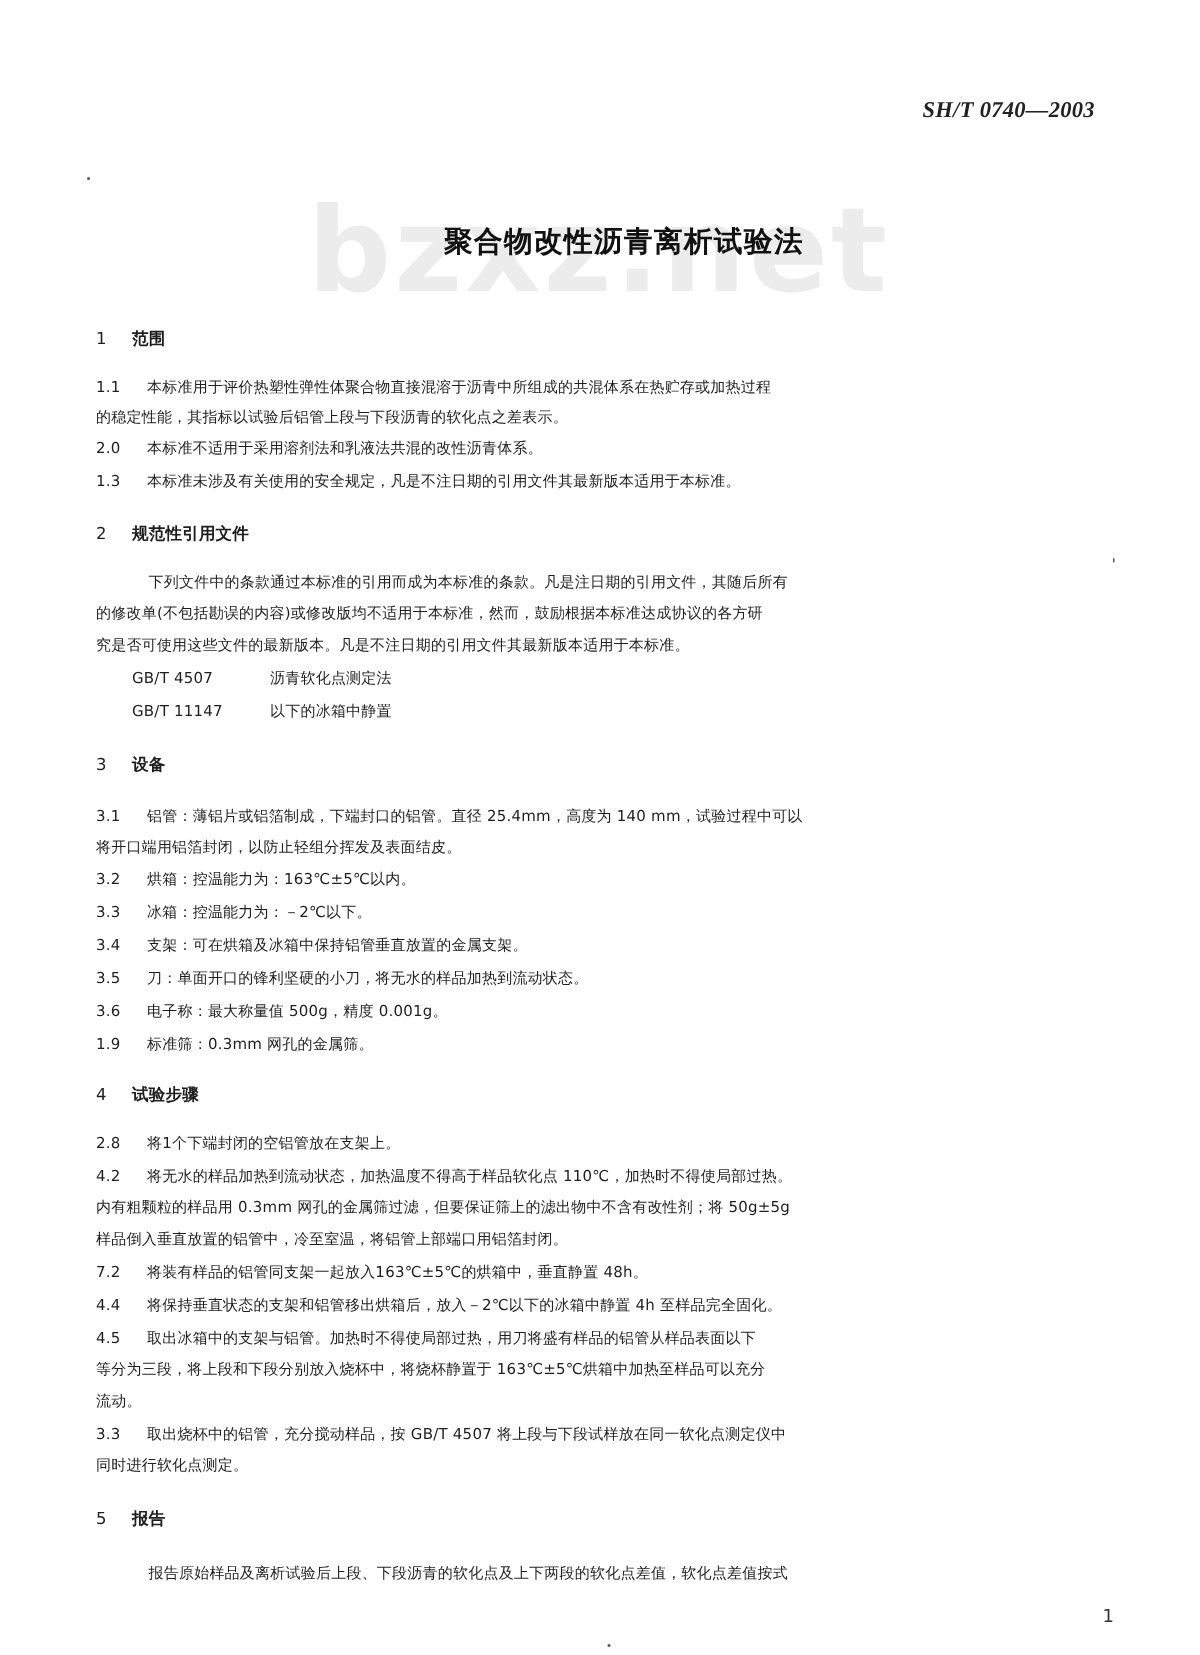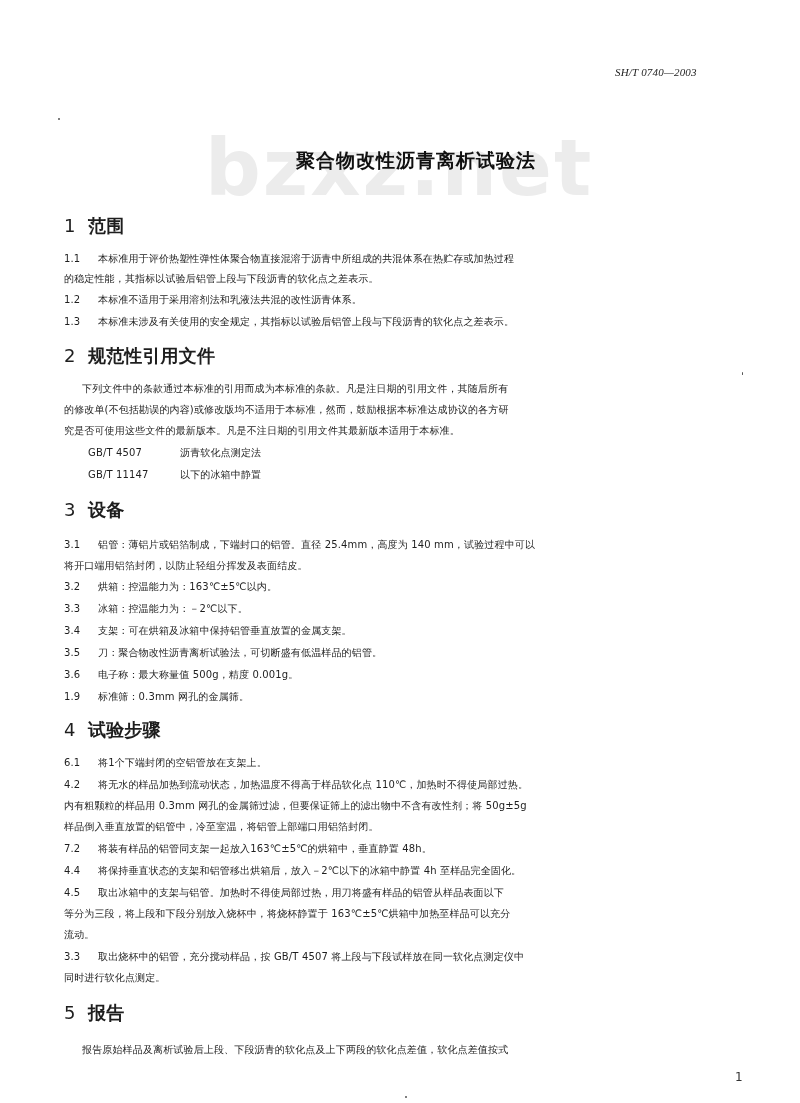--- a/index.html
+++ b/index.html
@@ -2,40 +2,40 @@
 <html><head>
   <meta charset="utf-8">
   <style>
     html, body { margin: 0; padding: 0; }
     body {
       width: 800px; height: 1103px; background: #ffffff; position: relative; overflow: hidden;
       font-family: "DejaVu Sans", "Liberation Sans", sans-serif; color: #1a1a1a;
     }
     .std-code {
       position: absolute; top: 66px; left: 615px;
-      font-family: "Liberation Serif", "DejaVu Serif", serif; font-weight: normal; font-style: italic;
-      font-size: 11px; color: #222; letter-spacing: 0.2px;
+      font-family: "Liberation Serif", "DejaVu Serif", serif; font-weight: bold; font-style: italic;
+      font-size: 15px; color: #222; letter-spacing: 0.2px;
     }
     .watermark {
       position: absolute; top: 128px; left: 205px; width: 360px; height: 80px;
       font-family: "DejaVu Sans", "Liberation Sans", sans-serif; font-weight: bold;
       font-size: 78px; line-height: 80px; color: #ececec; letter-spacing: 2px; z-index: 0;
     }
     .title {
       position: absolute; top: 148px; left: 16px; width: 800px; text-align: center;
       font-size: 19px; font-weight: bold; letter-spacing: 1px; color: #111; z-index: 1;
     }
     .content { position: absolute; top: 0; left: 0; width: 800px; z-index: 1; }
     .line {
       position: absolute; left: 64px; width: 680px; font-size: 10px; line-height: 16px;
       white-space: nowrap; color: #1e1e1e; letter-spacing: 0.15px;
     }
-    .line.indent { left: 82px; }
+    .line.indent { left: 99px; }
     .line.ref { left: 88px; }
-    .heading { font-weight: bold; font-size: 18px; }
+    .heading { font-weight: bold; font-size: 11px; }
     .num { display: inline-block; min-width: 34px; }
     .hnum { display: inline-block; min-width: 24px; font-weight: normal; }
     .page-num { position: absolute; top: 1070px; left: 735px; font-size: 12px; color: #333; }
     .speck { position: absolute; width: 2px; height: 2px; background: #555; border-radius: 1px; }
   </style>
 </head>
 <body>
 
 <div class="std-code">SH/T 0740—2003</div>
 <div class="watermark">bzxz.net</div>
@@ -44,24 +44,24 @@
 <div class="content">
 
   <div class="line heading" style="top:218px">
     <span class="hnum">1</span><span>范围</span>
   </div>
   <div class="line" style="top:251px">
     <span class="num">1.1</span><span>本标准用于评价热塑性弹性体聚合物直接混溶于沥青中所组成的共混体系在热贮存或加热过程</span>
   </div>
   <div class="line" style="top:271px">的稳定性能，其指标以试验后铝管上段与下段沥青的软化点之差表示。</div>
   <div class="line" style="top:292px">
-    <span class="num">1.2</span><span>本标准不适用于采用溶剂法和乳液法共混的改性沥青体系。</span>
+    <span class="num">2.0</span><span>本标准不适用于采用溶剂法和乳液法共混的改性沥青体系。</span>
   </div>
   <div class="line" style="top:314px">
-    <span class="num">1.3</span><span>本标准未涉及有关使用的安全规定，其指标以试验后铝管上段与下段沥青的软化点之差表示。</span>
+    <span class="num">1.3</span><span>本标准未涉及有关使用的安全规定，凡是不注日期的引用文件其最新版本适用于本标准。</span>
   </div>
 
   <div class="line heading" style="top:348px">
     <span class="hnum">2</span><span>规范性引用文件</span>
   </div>
   <div class="line indent" style="top:381px">下列文件中的条款通过本标准的引用而成为本标准的条款。凡是注日期的引用文件，其随后所有</div>
   <div class="line" style="top:402px">的修改单(不包括勘误的内容)或修改版均不适用于本标准，然而，鼓励根据本标准达成协议的各方研</div>
   <div class="line" style="top:423px">究是否可使用这些文件的最新版本。凡是不注日期的引用文件其最新版本适用于本标准。</div>
   <div class="line ref" style="top:445px">
     <span style="display:inline-block;min-width:92px">GB/T 4507</span><span>沥青软化点测定法</span>
@@ -80,34 +80,34 @@
   <div class="line" style="top:579px">
     <span class="num">3.2</span><span>烘箱：控温能力为：163℃±5℃以内。</span>
   </div>
   <div class="line" style="top:601px">
     <span class="num">3.3</span><span>冰箱：控温能力为：－2℃以下。</span>
   </div>
   <div class="line" style="top:623px">
     <span class="num">3.4</span><span>支架：可在烘箱及冰箱中保持铝管垂直放置的金属支架。</span>
   </div>
   <div class="line" style="top:645px">
-    <span class="num">3.5</span><span>刀：聚合物改性沥青离析试验法，可切断盛有低温样品的铝管。</span>
+    <span class="num">3.5</span><span>刀：单面开口的锋利坚硬的小刀，将无水的样品加热到流动状态。</span>
   </div>
   <div class="line" style="top:667px">
     <span class="num">3.6</span><span>电子称：最大称量值 500g，精度 0.001g。</span>
   </div>
   <div class="line" style="top:689px">
     <span class="num">1.9</span><span>标准筛：0.3mm 网孔的金属筛。</span>
   </div>
 
   <div class="line heading" style="top:722px">
     <span class="hnum">4</span><span>试验步骤</span>
   </div>
   <div class="line" style="top:755px">
-    <span class="num">6.1</span><span>将1个下端封闭的空铝管放在支架上。</span>
+    <span class="num">2.8</span><span>将1个下端封闭的空铝管放在支架上。</span>
   </div>
   <div class="line" style="top:777px">
     <span class="num">4.2</span><span>将无水的样品加热到流动状态，加热温度不得高于样品软化点 110℃，加热时不得使局部过热。</span>
   </div>
   <div class="line" style="top:798px">内有粗颗粒的样品用 0.3mm 网孔的金属筛过滤，但要保证筛上的滤出物中不含有改性剂；将 50g±5g</div>
   <div class="line" style="top:819px">样品倒入垂直放置的铝管中，冷至室温，将铝管上部端口用铝箔封闭。</div>
   <div class="line" style="top:841px">
     <span class="num">7.2</span><span>将装有样品的铝管同支架一起放入163℃±5℃的烘箱中，垂直静置 48h。</span>
   </div>
   <div class="line" style="top:863px">

